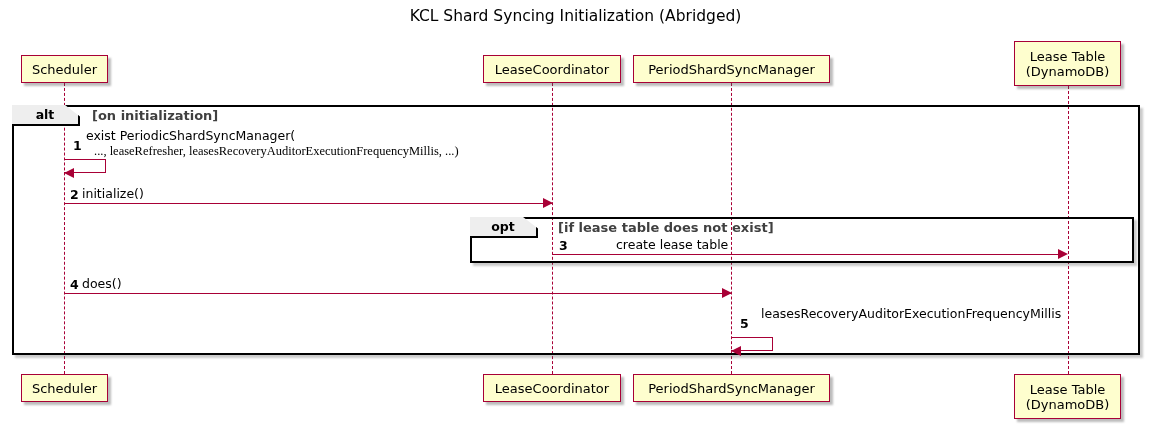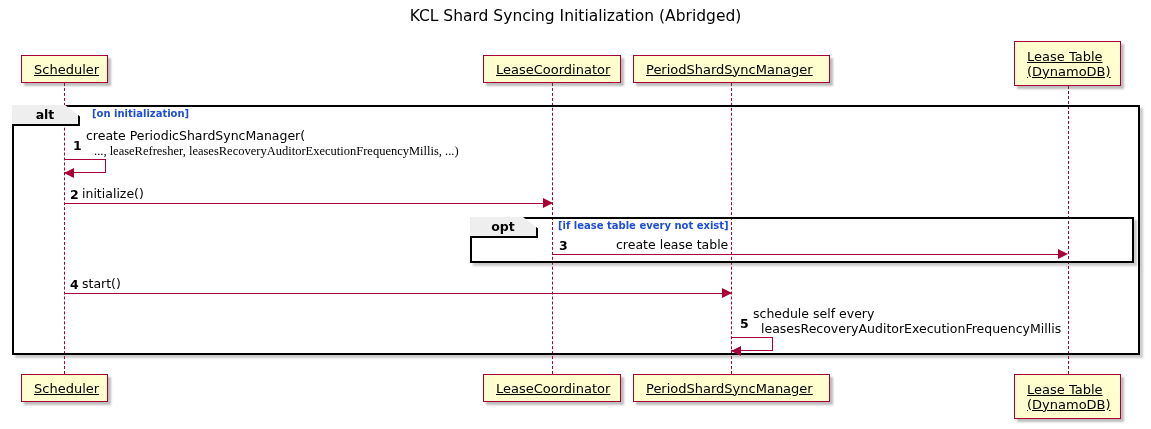--- a/index.html
+++ b/index.html
@@ -37,25 +37,24 @@
   .participant {
     background: #FEFECE;
     border: 1.6px solid #A80036;
     box-shadow: 3px 3px 2px rgba(80,80,80,0.38);
     color: #000000;
     font-size: 13px;
     line-height: 15px;
     text-align: center;
     display: flex;
     flex-direction: column;
-    align-items: flex-start;
+    align-items: center;
     justify-content: center;
     box-sizing: border-box;
     padding: 3px 12px;
-    text-decoration: underline;
   }
   .participant .pline { white-space: nowrap; display: block; }
 
   
   .lifeline {
     width: 0;
     border-left: 1.5px dashed #A80036;
   }
 
   
@@ -72,23 +71,23 @@
     box-sizing: border-box;
     font-size: 12.5px;
     font-weight: bold;
     color: #000000;
     display: flex;
     align-items: center;
     justify-content: center;
     clip-path: polygon(0 0, 78% 0, 100% 55%, 100% 100%, 0 100%);
   }
   .frag-cond {
-    font-size: 10px;
+    font-size: 13px;
     font-weight: bold;
-    color: #1d4ed8;
+    color: #404040;
     white-space: nowrap;
   }
 
   
   .msg-line {
     height: 0;
     border-top: 1.5px solid #A80036;
   }
   .arrow-right {
     width: 0; height: 0;
@@ -137,25 +136,25 @@
   <div class="abs fragment" style="left:12px; top:105px; width:1128px; height:250px;"></div>
   <div class="abs frag-label" style="left:12px; top:105px; width:68px; height:21px;">
     <span>alt</span>
   </div>
   <div class="abs frag-cond" style="left:92px; top:108px;">[on initialization]</div>
 
   <div class="abs fragment" style="left:470px; top:217px; width:664px; height:46px;"></div>
   <div class="abs frag-label" style="left:470px; top:217px; width:68px; height:21px;text-align:right;">
     <span>opt</span>
   </div>
-  <div class="abs frag-cond" style="left:558px; top:220px;">[if lease table every not exist]</div>
+  <div class="abs frag-cond" style="left:558px; top:220px;">[if lease table does not exist]</div>
 
   <div class="abs msg-num" style="left:73px; top:138px;">1</div>
   <div class="abs msg-label" style="left:86px; top:129px;">
-    <span class="msg-label-2">create PeriodicShardSyncManager(</span>
+    <span class="msg-label-2">exist PeriodicShardSyncManager(</span>
     <span class="msg-label-2" style="padding-left:8px;font-family:Liberation Serif, serif;">..., leaseRefresher, leasesRecoveryAuditorExecutionFrequencyMillis, ...)</span>
   </div>
   <div class="abs self-loop" style="left:64px; top:159px; width:42px; height:14px;"></div>
   <div class="abs arrow-left" style="left:64px; top:168px;"></div>
 
   <div class="abs msg-num" style="left:70px; top:187px;">2</div>
   <div class="abs msg-label" style="left:82px; top:187px;">
     <span>initialize()</span>
   </div>
   <div class="abs msg-line" style="left:64px; top:203px; width:489px;"></div>
@@ -163,28 +162,27 @@
 
   <div class="abs msg-num" style="left:559px; top:238px;">3</div>
   <div class="abs msg-label" style="left:571px; top:238px;margin-left:45px;">
     <span>create lease table</span>
   </div>
   <div class="abs msg-line" style="left:552px; top:254px; width:506px;"></div>
   <div class="abs arrow-right" style="left:1058px; top:249px;"></div>
 
   <div class="abs msg-num" style="left:70px; top:277px;">4</div>
   <div class="abs msg-label" style="left:82px; top:277px;">
-    <span>start()</span>
+    <span>does()</span>
   </div>
   <div class="abs msg-line" style="left:64px; top:293px; width:668px;"></div>
   <div class="abs arrow-right" style="left:722px; top:288px;"></div>
 
   <div class="abs msg-num" style="left:740px; top:316px;">5</div>
   <div class="abs msg-label" style="left:753px; top:307px;">
-    <span class="msg-label-2">schedule self every</span>
     <span class="msg-label-2" style="padding-left:8px;">leasesRecoveryAuditorExecutionFrequencyMillis</span>
   </div>
   <div class="abs self-loop" style="left:731px; top:337px; width:42px; height:14px;"></div>
   <div class="abs arrow-left" style="left:731px; top:346px;"></div>
 
   <div class="abs participant" style="left:21px; top:55px; width:87px; height:28px;">
     <span class="pline">Scheduler</span>
   </div>
 
   <div class="abs participant" style="left:483px; top:55px; width:138px; height:28px;">

